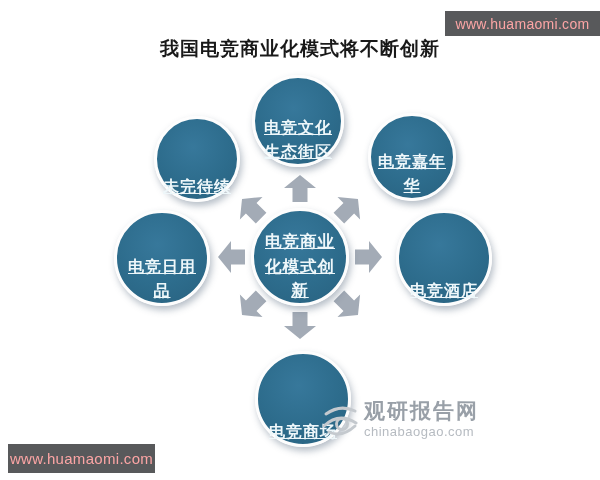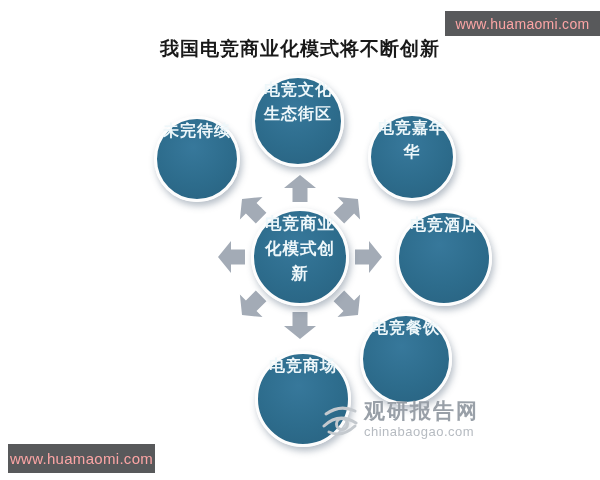--- a/index.html
+++ b/index.html
@@ -20,23 +20,23 @@
     position:absolute;top:36px;left:0;width:100%;text-align:center;
     font-family:"Liberation Serif",serif;font-weight:700;
     font-size:19px;color:#191919;letter-spacing:1px;
   }
   
   .node{
     position:absolute;border-radius:50%;
     background:radial-gradient(circle at 45% 35%, #37789b 0%, #2d6c8c 55%, #28617f 100%);
     border:3px solid #fdfdfd;
     box-shadow:2px 4px 7px rgba(45,70,95,.35);
-    display:flex;align-items:flex-start;justify-content:center;
+    display:flex;align-items:flex-end;justify-content:center;
     color:#eef7fa;font-weight:700;text-align:center;
-    white-space:pre-line;line-height:1.5;letter-spacing:1px;
+    white-space:pre-line;line-height:1.5;letter-spacing:1px;text-decoration:underline;
   }
   .n-center      {left:251px;top:208px;width:92px;height:92px;font-size:16.5px;}
   .n-top         {left:252px;top:75px; width:86px;height:86px;font-size:16px;}
   .n-top-right   {left:368px;top:113px;width:82px;height:82px;font-size:16px;}
   .n-right       {left:396px;top:210px;width:90px;height:90px;font-size:16px;}
   .n-bottom-right{left:360px;top:313px;width:86px;height:86px;font-size:16px;}
   .n-bottom      {left:255px;top:351px;width:90px;height:90px;font-size:16px;}
   .n-bottom-left {left:157px;top:316px;width:86px;height:86px;font-size:16px;}
   .n-left        {left:114px;top:210px;width:90px;height:90px;font-size:16px;}
   .n-top-left    {left:154px;top:116px;width:80px;height:80px;font-size:16px;}
@@ -79,25 +79,26 @@
     <span>电竞文化
 生态街区</span>
   </div>
   <div class="node n-top-right">
     <span>电竞嘉年
 华</span>
   </div>
   <div class="node n-right">
     <span>电竞酒店</span>
   </div>
-  <div class="node n-bottom-right">
-    <span>电竞餐饮</span>
-  </div>
   <div class="node n-bottom">
     <span>电竞商场</span>
+  </div>
+  <div class="node n-left">
+    <span>电竞日用
+品</span>
   </div>
   <div class="node n-top-left">
     <span>未完待续</span>
   </div>
 
   <div class="node n-center">
     <span>电竞商业
 化模式创
 新</span>
   </div>

